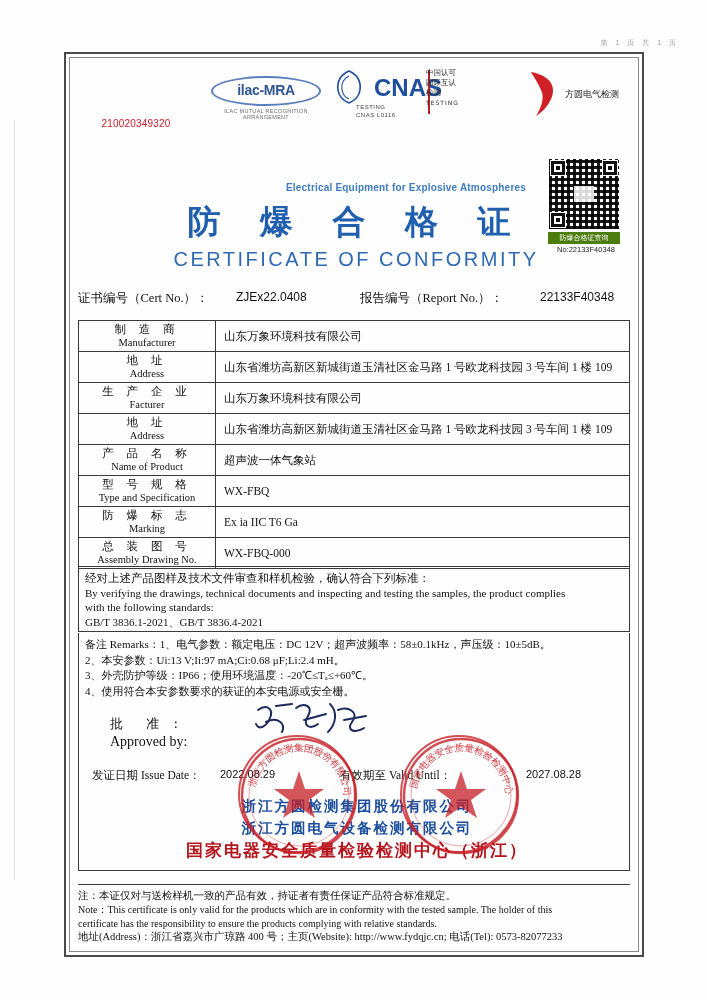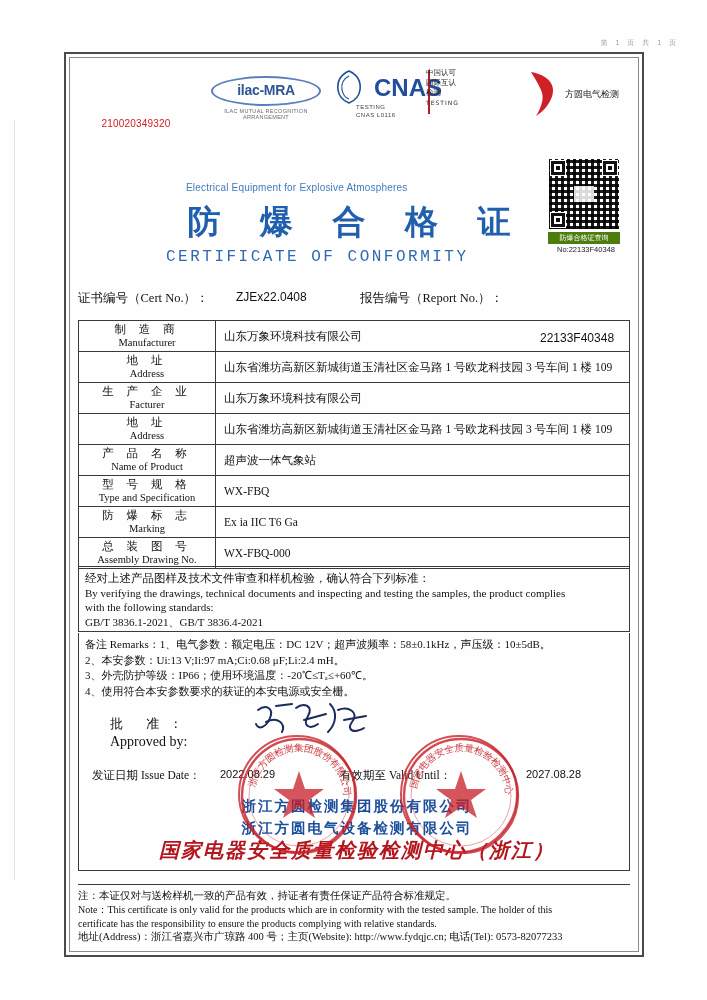--- a/index.html
+++ b/index.html
@@ -197,43 +197,45 @@
     font-family: "DejaVu Sans", sans-serif;
     font-size: 15px;
     letter-spacing: 7px;
     color: #2e6ab1;
     font-weight: bold;
   }
   .t-en-small {
     position: absolute;
     left: 120px; top: 30px;
     width: 340px;
-    text-align: left;
+    text-align: right;
     font-family: "Liberation Sans", sans-serif;
     font-size: 10px;
     color: #3f7cc0;
     letter-spacing: 0.2px;
+    font-weight: bold;
   }
   .t-cn-big {
     position: absolute;
     left: 100px; top: 48px;
     width: 380px;
     text-align: center;
     font-family: "DejaVu Sans", sans-serif;
     font-weight: bold;
     font-size: 33px;
     letter-spacing: 14px;
     color: #1f5fae;
   }
   .t-en-big {
     position: absolute;
     left: 100px; top: 96px;
     width: 380px;
-    font-family: Liberation Mono, monospace;
-    font-size: 16px;
+    text-align: center;
+    font-family: Liberation Sans, sans-serif;
+    font-size: 20px;
     letter-spacing: 2.5px;
     color: #2e6ab1;
   }
 
   
   .qr-wrap {
     position: absolute;
     left: 548px; top: 158px;
     width: 80px; height: 96px;
   }
@@ -279,21 +281,21 @@
     position: absolute;
     left: 78px; top: 288px;
     width: 556px; height: 22px;
     font-size: 12.5px;
     color: #111;
   }
   .certno-row .lbl { position: absolute; white-space: nowrap; }
   .c1 { left: 0; top: 2px; }
   .c2 { left: 158px; top: 2px; font-family: "Liberation Sans", sans-serif; font-size: 12px;}
   .c3 { left: 282px; top: 2px; }
-  .c4 { left: 462px; top: 2px; font-family: "Liberation Sans", sans-serif; font-size: 12px; margin-top: 41px;}
+  .c4 { left: 462px; top: 2px; font-family: "Liberation Sans", sans-serif; font-size: 12px;}
 
   
   .tbl {
     position: absolute;
     left: 78px; top: 320px;
     width: 552px;
     border-collapse: collapse;
     table-layout: fixed;
   }
   .tbl td {
@@ -391,21 +393,21 @@
     left: 92px; top: 795px;
     width: 530px;
     text-align: center;
     color: #1b4f9c;
     font-family: "DejaVu Sans", sans-serif;
     font-weight: bold;
     line-height: 22px;
   }
   .orgnames .o1 { font-size: 14.5px; letter-spacing: 2px; }
   .orgnames .o2 { font-size: 14.5px; letter-spacing: 2px; }
-  .orgnames .o3 { font-size: 20px; letter-spacing: 2px; color: #b3151c; font-style: italic; }
+  .orgnames .o3 { font-size: 17px; letter-spacing: 2px; color: #b3151c; }
 
   
   .stamp {
     position: absolute;
     border-radius: 50%;
     border: 2px solid rgba(198,30,38,0.78);
     box-sizing: border-box;
   }
   .stamp-a {
     left: 238px; top: 735px;

